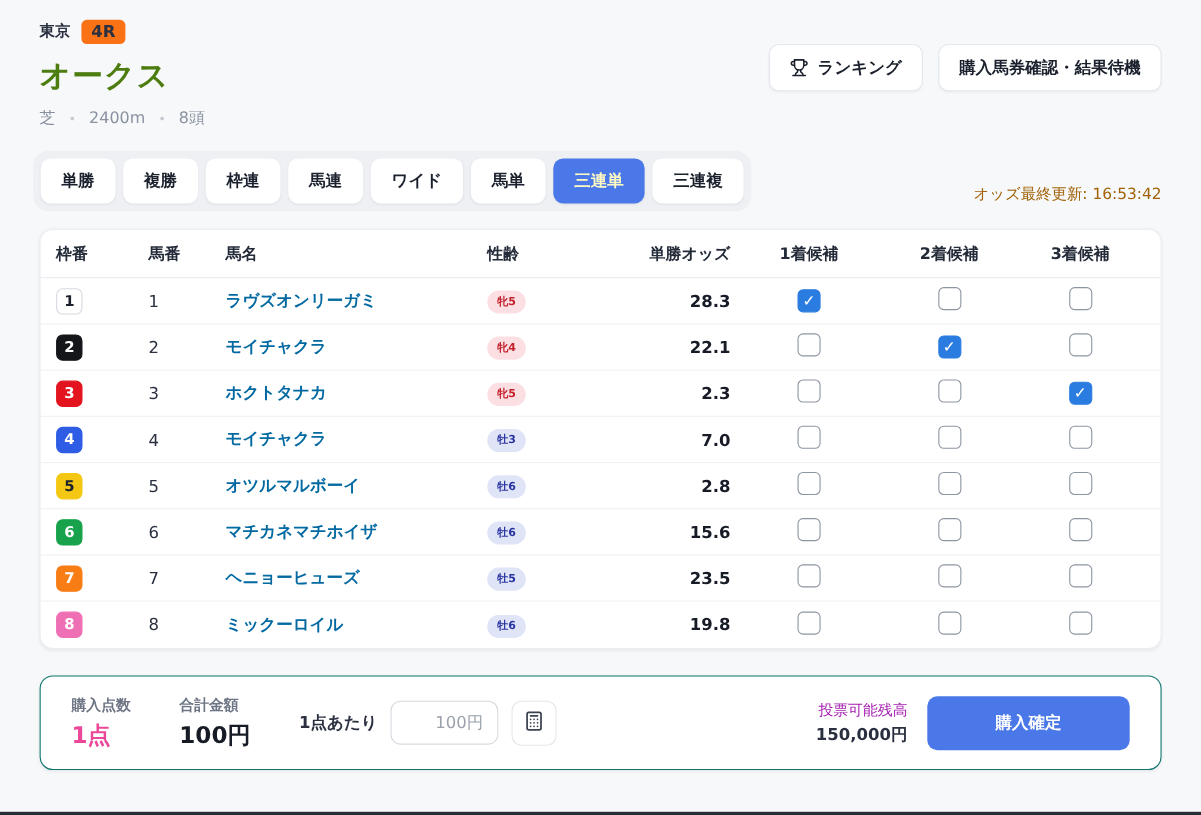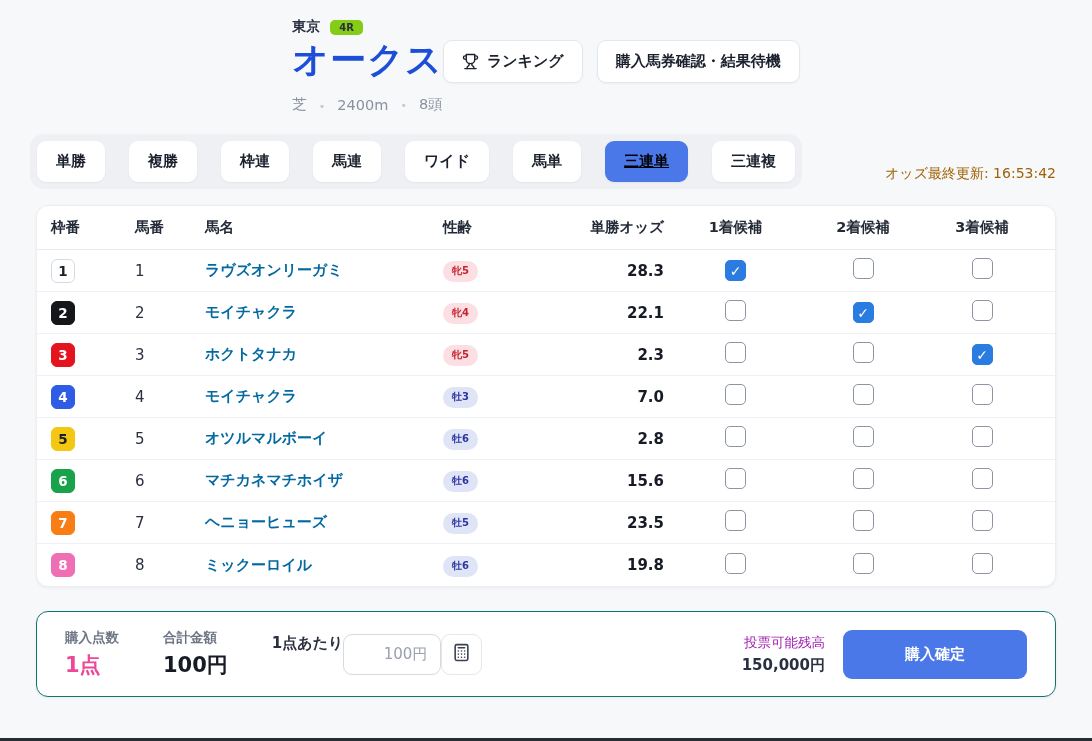--- a/index.html
+++ b/index.html
@@ -2,43 +2,43 @@
 <html><head>
 <meta charset="utf-8">
 <style>
   * { margin:0; padding:0; box-sizing:border-box; }
   html,body { width:1092px; height:741px; }
   body {
     font-family:"DejaVu Sans","Liberation Sans",sans-serif;
     background:#f7f8fa; color:#1a202c; position:relative; overflow:hidden;
   }
   
-  .header { padding:18px 36px 0 36px; display:flex; justify-content:center; }
+  .header { padding:18px 36px 0 36px; display:flex; justify-content:space-between; }
   .crumb-row { display:flex; align-items:center; gap:10px; font-size:14px; font-weight:bold; color:#2a3040; }
-  .race-badge { background:#84cc16; border-radius:5px; padding:2px 9px; font-size:10px; font-weight:bold; color:#2a3040; }
-  .page-title { font-size:36px; font-weight:bold; letter-spacing:1px; color:#1d4ed8; }
+  .race-badge { background:#f97316; border-radius:5px; padding:2px 9px; font-size:15px; font-weight:bold; color:#2a3040; }
+  .page-title { font-size:28px; font-weight:bold; margin-top:10px; letter-spacing:1px; color:#4d7c0f; }
   .meta-row { display:flex; align-items:center; margin-top:10px; font-size:14.5px; color:#8a92a0; }
   .meta-item + .meta-item::before { content:"•"; color:#c3c8d0; margin:0 12px; font-size:11px; }
   .header-actions { display:flex; gap:14px; align-items:flex-start; padding-top:22px; }
   .hbtn {
     display:flex; align-items:center; gap:8px; background:#fff; border:1px solid #e4e7ec;
     border-radius:9px; padding:11px 18px; font-size:15px; font-weight:bold; color:#1a202c;
     cursor:pointer; box-shadow:0 1px 2px rgba(16,24,40,.04);
     font-family:inherit;
   }
   .hbtn svg { display:block; }
   
   .tabs-row { display:flex; justify-content:space-between; align-items:flex-end; margin:20px 36px 16px 30px; }
-  .tab-group { background:#eef0f4; border-radius:14px; padding:7px; display:inline-flex; gap:24px; }
+  .tab-group { background:#eef0f4; border-radius:14px; padding:7px; display:inline-flex; gap:7px; }
   .tab {
     background:#fff; border:none; border-radius:9px; padding:11px 19px; font-size:15px;
     font-weight:bold; color:#1a202c; cursor:pointer; box-shadow:0 1px 2px rgba(16,24,40,.05);
     font-family:inherit; white-space:nowrap;
   }
-  .tab.active { background:#4a78e8; color:#000000;text-decoration:underline; }
+  .tab.active { background:#4a78e8; color:#fef9c3; }
   .odds-updated { font-size:14px; color:#a16207; padding-bottom:6px; }
   
   .card {
     background:#fff; border:1px solid #eceef2; border-radius:12px;
     box-shadow:0 1px 3px rgba(16,24,40,.06); margin:0 36px;
   }
   .grid-row {
     display:grid; align-items:center;
     grid-template-columns:84px 70px 1fr 115px 110px 135px 120px 118px;
     padding:0 14px;
@@ -71,21 +71,21 @@
   
   .footer-card {
     background:#fff; border:1px solid #0f766e; border-radius:12px;
     box-shadow:0 1px 3px rgba(16,24,40,.06); margin:24px 36px 0;
     padding:17px 28px; display:flex; align-items:center;
   }
   .stat { margin-right:44px; }
   .stat-label { font-size:13.5px; font-weight:bold; color:#6d7584; }
   .stat-value { font-size:21px; font-weight:bold; margin-top:4px; color:#161b26; }
   .stat-value.blue { color:#ec4899; }
-  .per-point { display:flex; }
+  .per-point { display:flex; align-items:center; gap:12px; }
   .per-point-label { font-size:15px; font-weight:bold; color:#2a3040; }
   .per-point-input {
     width:98px; border:1px solid #d6dae0; border-radius:9px; padding:10px 13px;
     font-size:15px; text-align:right; color:#9aa1ac; background:#fff; font-family:inherit;
   }
   .calc-btn {
     width:41px; height:41px; background:#fff; border:1px solid #e4e7ec; border-radius:9px;
     display:flex; align-items:center; justify-content:center; cursor:pointer; color:#3a4150;
   }
   .balance { margin-left:auto; text-align:right; margin-right:18px; }

